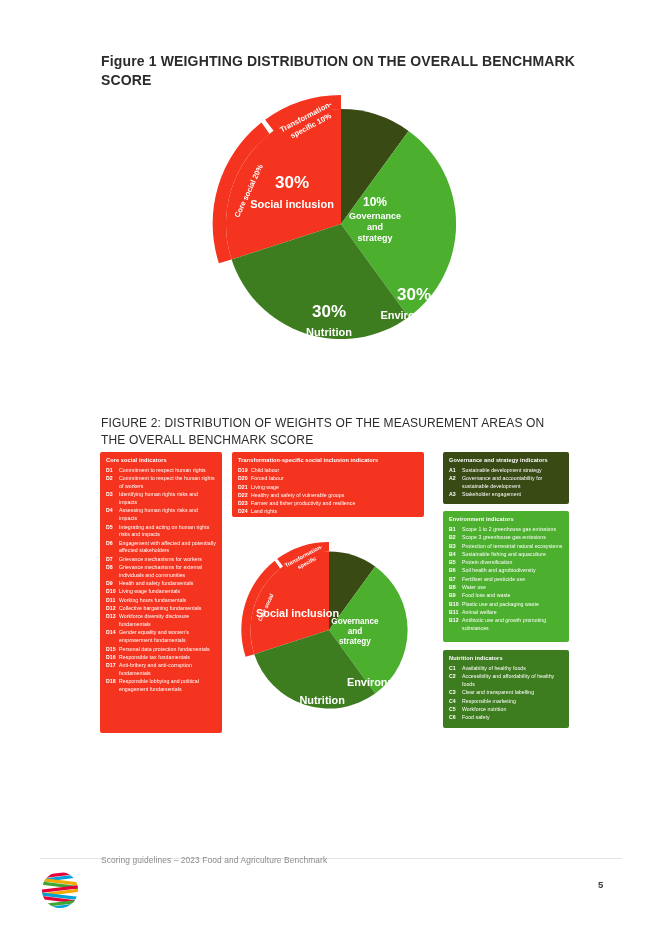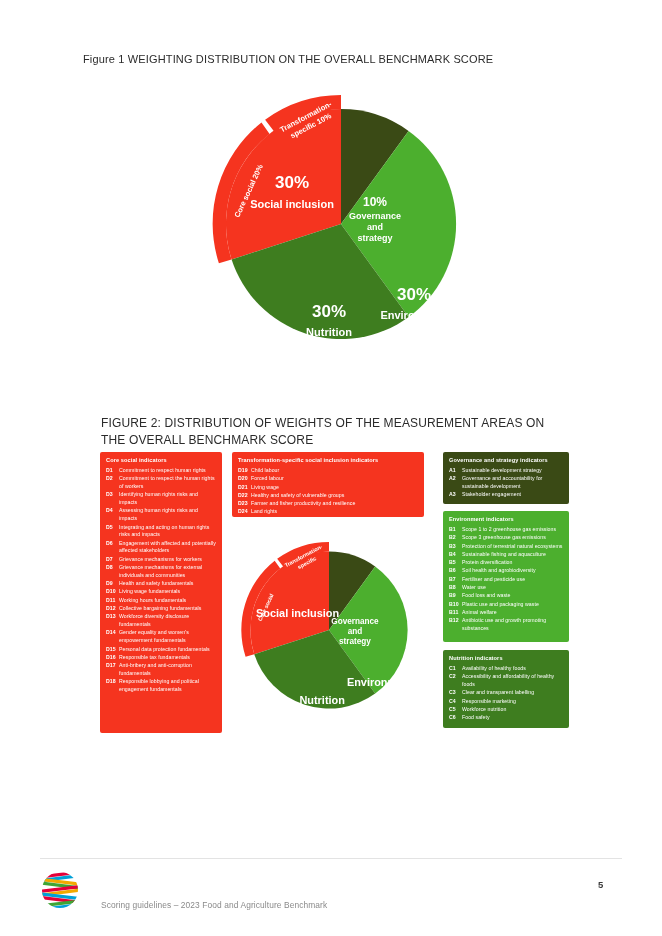--- a/index.html
+++ b/index.html
@@ -5,23 +5,23 @@
   html,body{margin:0;padding:0;}
   body{
     width:662px;height:936px;background:#ffffff;
     font-family:"Liberation Sans", sans-serif;
     color:#231f20;position:relative;overflow:hidden;
   }
   .page{position:absolute;inset:0;}
 
   
   .fig1-title{
-    position:absolute;left:83px;top:52px;width:480px;
-    font-size:11px;letter-spacing:0.15px;color:#2b2b2b;
-    font-weight:400;line-height:1.35;
+    position:absolute;left:101px;top:52px;width:480px;
+    font-size:14px;letter-spacing:0.15px;color:#2b2b2b;
+    font-weight:700;line-height:1.35;
   }
   .fig1-wrap{position:absolute;left:199px;top:82px;width:284px;height:284px;}
 
   
   .fig2-title{
     position:absolute;left:101px;top:415px;width:470px;
     font-size:12px;letter-spacing:0.15px;color:#2b2b2b;
     font-weight:400;line-height:1.42;
   }
 
@@ -50,21 +50,21 @@
   .pie-lbl{font-weight:700;fill:#ffffff;}
   .pie-small{font-weight:700;fill:#ffffff;}
   .pie-arcnote{font-weight:700;fill:#ffffff;}
 
   
   .footer-rule{
     position:absolute;left:40px;top:858px;width:582px;height:1px;background:#e3e3e3;
   }
   .footer-logo{position:absolute;left:38px;top:868px;width:44px;height:44px;}
   .footer-text{
-    position:absolute;left:101px;top:900px;font-size:8.4px;color:#8a8a8a;
+    position:absolute;left:101px;top:855px;font-size:8.4px;color:#8a8a8a;
     letter-spacing:0.1px;
   }
   .footer-page{
     position:absolute;left:598px;top:879px;font-size:9.5px;color:#3b3b3b;font-weight:700;
   }
 </style>
 </head>
 <body>
 
 <div class="page">

